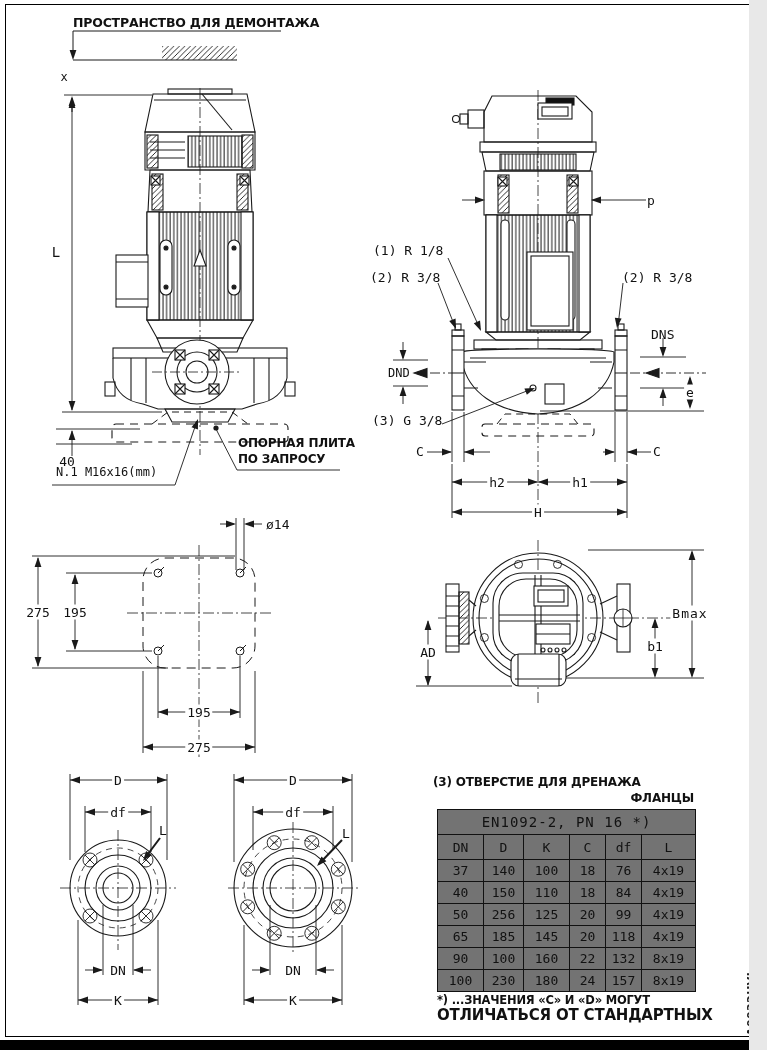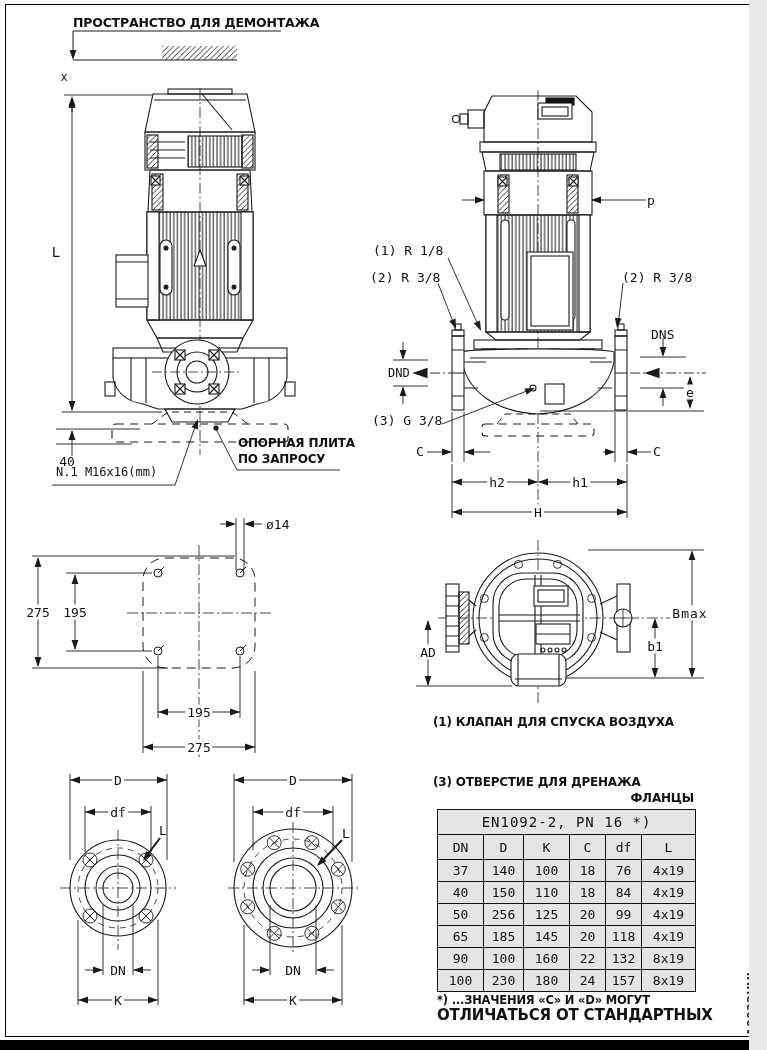--- a/index.html
+++ b/index.html
@@ -9,21 +9,21 @@
   .botbar{position:absolute;left:0;top:1040px;width:767px;height:10px;background:#000;}
   svg.art{position:absolute;left:0;top:0;}
   .lbl{position:absolute;transform:translate(-50%,-50%);white-space:nowrap;
        font-family:"DejaVu Sans Mono",monospace;font-size:13px;color:#111;}
   .la{transform:translate(0,-50%);}            
   .ra{transform:translate(-100%,-50%);}        
   .wbg{background:#fff;padding:0 2px;}
   .cyr{font-family:"DejaVu Sans",sans-serif;font-weight:bold;font-size:12px;letter-spacing:-0.2px;color:#111;}
   .sm{font-size:12px;}
   .ftable{position:absolute;left:437px;top:809px;width:258px;border-collapse:collapse;table-layout:fixed;
-          font-family:"DejaVu Sans Mono",monospace;font-size:13px;color:#111;background:#e5e5e5;}
+          font-family:"DejaVu Sans Mono",monospace;font-size:13px;color:#111;background:#737373;}
   .ftable td,.ftable th{border:1.4px solid #111;text-align:center;padding:0;height:21px;font-weight:normal;}
   .ftable .trow td{height:24px;font-size:14px;letter-spacing:1px;}
   .ftable .hrow th{height:24px;}
   .vcode{position:absolute;left:745px;top:1036px;transform:rotate(-90deg);transform-origin:0 0;
          font-family:"DejaVu Sans",sans-serif;font-weight:bold;font-size:11px;color:#222;letter-spacing:0.4px;}
 </style>
 </head>
 <body>
 
 <div class="page">
@@ -445,21 +445,20 @@
   <div class="lbl la" style="left:266px;top:524px;">ø14</div>
   <div class="lbl wbg" style="left:38px;top:612px;">275</div>
   <div class="lbl wbg" style="left:75px;top:612px;">195</div>
   <div class="lbl wbg" style="left:199px;top:712px;">195</div>
   <div class="lbl wbg" style="left:199px;top:747px;">275</div>
 
   <div class="lbl wbg" style="left:428px;top:652px;">AD</div>
   <div class="lbl wbg" style="left:690px;top:613px;letter-spacing:1px;">Bmax</div>
   <div class="lbl wbg" style="left:655px;top:646px;">b1</div>
 
-  <div class="lbl la cyr" style="left:433px;top:722px;">(1) КЛАПАН ДЛЯ СПУСКА ВОЗДУХА</div>
   <div class="lbl la cyr" style="left:433px;top:782px;">(3) ОТВЕРСТИЕ ДЛЯ ДРЕНАЖА</div>
   <div class="lbl ra cyr" style="left:694px;top:798px;">ФЛАНЦЫ</div>
 
   <div class="lbl wbg" style="left:118px;top:780px;">D</div>
   <div class="lbl wbg" style="left:118px;top:812px;">df</div>
   <div class="lbl" style="left:163px;top:830px;">L</div>
   <div class="lbl wbg" style="left:118px;top:970px;">DN</div>
   <div class="lbl wbg" style="left:118px;top:1000px;">K</div>
 
   <div class="lbl wbg" style="left:293px;top:780px;">D</div>

